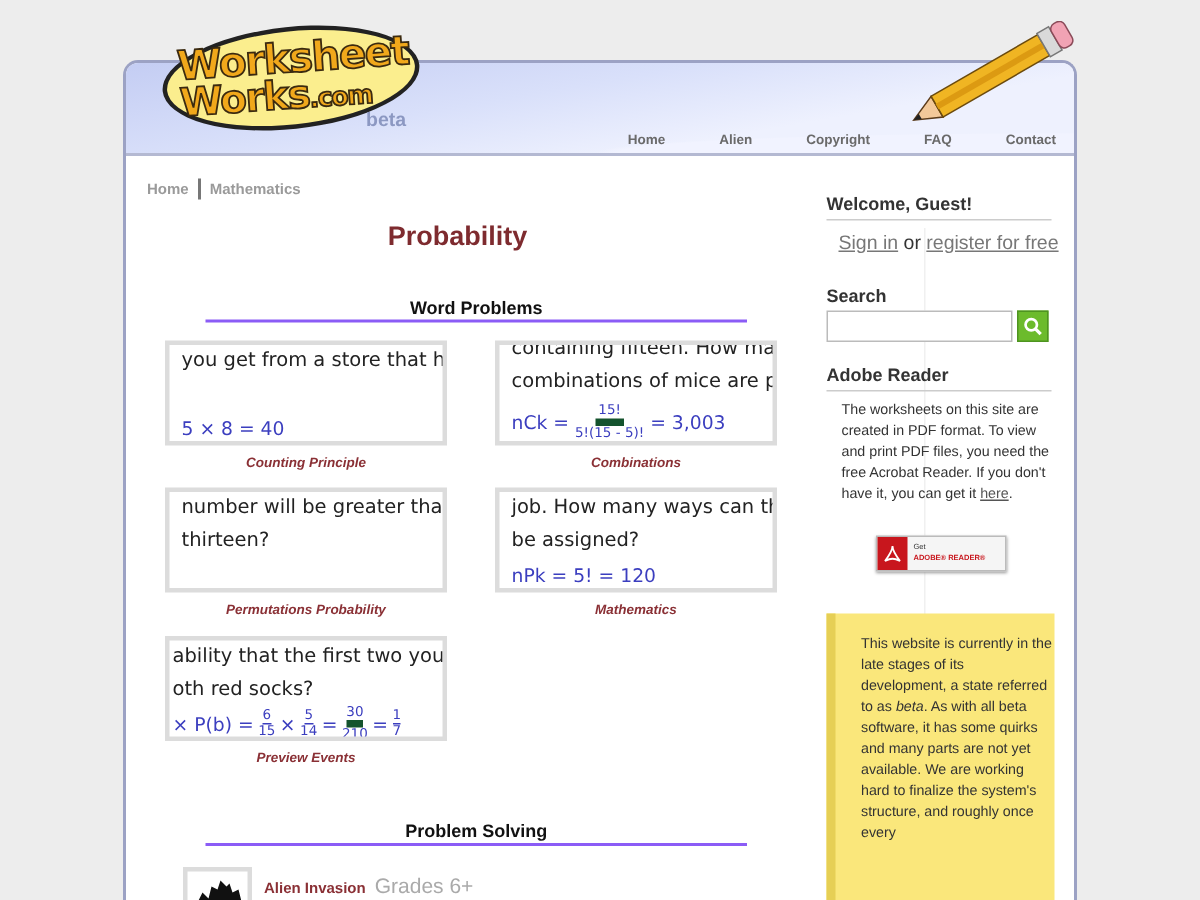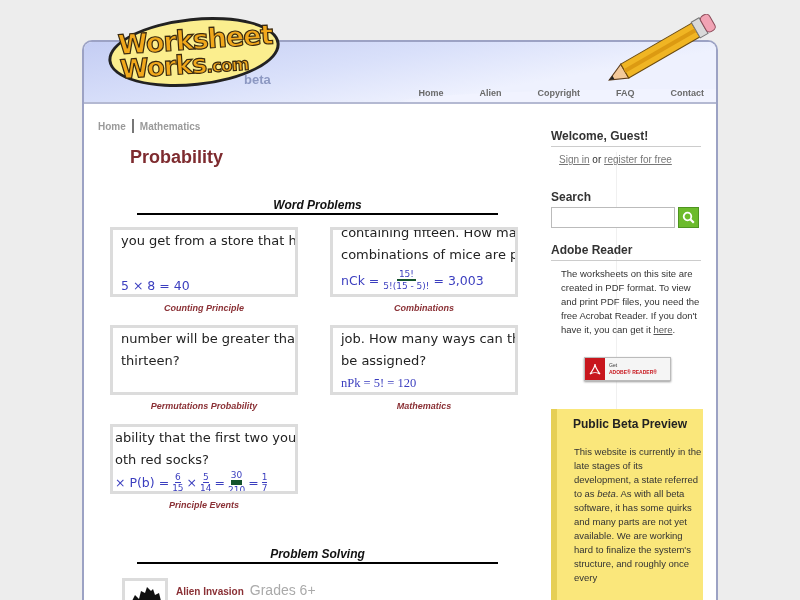--- a/index.html
+++ b/index.html
@@ -13,34 +13,34 @@
   .logo-oval { position: absolute; left: 0; top: 0; width: 172px; height: 68px; background: #fbee8e; border: 3px solid #222; border-radius: 50%; transform: rotate(-6deg); }
   .logo-line { position: absolute; font-family: "DejaVu Sans", sans-serif; font-weight: bold; color: #f1a81b; -webkit-text-stroke: 1.2px #3b2a10; font-size: 27px; letter-spacing: -1px; }
   .logo-l1 { left: 10px; top: 6px; transform: rotate(-4deg); }
   .logo-l2 { left: 12px; top: 32px; transform: rotate(-4deg); font-size: 26px; }
   .logo-com { font-size: 17px; }
   .beta { position: absolute; left: 244px; top: 72px; font-size: 13px; font-weight: bold; color: #8c98c2; }
   .pencil { position: absolute; left: 592px; top: 14px; width: 130px; height: 70px; }
   .breadcrumb { position: absolute; left: 98px; top: 119px; font-size: 10px; font-weight: bold; color: #9a9a9a; display: flex; align-items: center; }
   .breadcrumb .sep { display: inline-block; width: 2px; height: 14px; background: #777; margin: 0 6px; }
   .breadcrumb a { color: #9a9a9a; text-decoration: none; }
-  .title { position: absolute; left: 130px; width: 350px; top: 147px; text-align: left; font-size: 18px; font-weight: bold; color: #7e2b2f; }
-  .section-h { position: absolute; left: 137px; width: 361px; text-align: center; font-size: 12px; font-weight: bold; color: #111; border-bottom: 2px solid #000000; padding-bottom: 1px; font-style: italic; }
+  .title { position: absolute; left: 130px; width: 350px; top: 147px; text-align: center; font-size: 18px; font-weight: bold; color: #7e2b2f; }
+  .section-h { position: absolute; left: 137px; width: 361px; text-align: center; font-size: 12px; font-weight: bold; color: #111; border-bottom: 2px solid #8b5cf6; padding-bottom: 1px; }
   .card { position: absolute; width: 188px; }
   .thumb { width: 188px; height: 70px; border: 3px solid #dcdcdc; background: #fff; overflow: hidden; position: relative; }
   .thumb .l { position: absolute; left: 8px; font-family: "DejaVu Sans", sans-serif; font-size: 13px; color: #222; white-space: nowrap; }
   .thumb .ans { position: absolute; left: 8px; font-family: "DejaVu Sans", sans-serif; font-size: 12.5px; color: #3b3ebf; white-space: nowrap; }
   .card .cap { display: block; text-align: center; margin-top: 6px; font-size: 9px; font-weight: bold; font-style: italic; color: #8a3035; text-decoration: none; }
   .ps-item { position: absolute; left: 122px; top: 578px; }
   .ps-thumb { position: absolute; left: 0; top: 0; width: 46px; height: 40px; border: 3px solid #dcdcdc; background: #fff; overflow: hidden; }
   .ps-title { position: absolute; left: 54px; top: 4px; font-size: 10px; font-weight: bold; color: #8a3035; white-space: nowrap; }
   .ps-grade { font-weight: normal; color: #aaa; font-size: 14px; margin-left: 6px; }
   .side-h { position: absolute; left: 551px; width: 150px; font-size: 12px; font-weight: bold; color: #333; }
   .side-h.rule { border-bottom: 1px solid #ccc; padding-bottom: 3px; }
-  .signin { position: absolute; left: 559px; top: 154px; font-size: 10px; color: #333; text-align: right; }
+  .signin { position: absolute; left: 559px; top: 154px; font-size: 13px; color: #333; text-align: right; }
   .signin a { color: #777; }
   .search-input { position: absolute; left: 551px; top: 207px; width: 124px; height: 21px; border: 1px solid #bbb; background: #fff; font-size: 11px; padding: 2px 4px; }
   .search-btn { position: absolute; left: 678px; top: 207px; width: 21px; height: 21px; background: #6cbb2c; border: 1px solid #4e9420; display: flex; align-items: center; justify-content: center; }
   .adobe-text { position: absolute; left: 561px; top: 267px; width: 140px; font-size: 9.5px; line-height: 14px; color: #333; }
   .adobe-text a { color: #555; }
   .adobe-badge { position: absolute; left: 584px; top: 357px; width: 87px; height: 24px; background: #f5f5f5; border: 1px solid #bbb; box-shadow: 0 1px 2px #999; display: flex; align-items: center; }
   .beta-box { position: absolute; left: 551px; top: 409px; width: 152px; height: 200px; background: #fae77b; border-left: 6px solid #e6cf55; }
   .beta-box h3 { margin-top: 8px; text-align: center; font-size: 12px; font-weight: bold; color: #222; }
   .beta-box p { margin: 14px 0 0 17px; width: 128px; font-size: 9.5px; line-height: 14px; color: #333; }
   .main-col-div { position: absolute; left: 532px; top: 110px; width: 1px; height: 490px; background: #f0f0f0; }
@@ -98,42 +98,42 @@
   <a href="#" class="cap">Counting Principle</a>
 </div>
 
 <div class="card" style="left:330px; top:227px;">
   <div class="thumb">
     <div class="l" style="top:-5px;">containing fifteen. How mar</div>
     <div class="l" style="top:17px;">combinations of mice are po</div>
     <div class="ans" style="top:39px; display:flex; align-items:center; gap:4px;">
       <span>nCk =</span>
       <span style="display:inline-flex; flex-direction:column; align-items:center; font-size:9px; line-height:10px;">
-        <span style="border-bottom:2px solid #14532d; padding:0 2px;">15!</span>
+        <span style="border-bottom:5px solid #14532d; padding:0 2px;">15!</span>
         <span>5!(15 - 5)!</span>
       </span>
       <span>= 3,003</span>
     </div>
   </div>
   <a href="#" class="cap">Combinations</a>
 </div>
 
 <div class="card" style="left:110px; top:325px;">
   <div class="thumb">
     <div class="l" style="top:3px;">number will be greater than</div>
     <div class="l" style="top:25px;">thirteen?</div>
   </div>
   <a href="#" class="cap">Permutations Probability</a>
 </div>
 
 <div class="card" style="left:330px; top:325px;">
   <div class="thumb">
     <div class="l" style="top:3px;">job. How many ways can th</div>
     <div class="l" style="top:25px;">be assigned?</div>
-    <div class="ans" style="top:48px;font-family:Liberation Serif, serif;">nPk = 5! = 120</div>
+    <div class="ans" style="top:48px;">nPk = 5! = 120</div>
   </div>
   <a href="#" class="cap">Mathematics</a>
 </div>
 
 <div class="card" style="left:110px; top:424px;">
   <div class="thumb">
     <div class="l" style="top:3px; left:2px;">ability that the first two you p</div>
     <div class="l" style="top:25px; left:2px;text-align:right;">oth red socks?</div>
     <div class="ans" style="top:43px; left:2px; display:flex; align-items:center; gap:3px;">
       <span>× P(b) =</span>
@@ -151,21 +151,21 @@
           <span style="border-bottom:5px solid #14532d;">30</span>
           <span>210</span>
         </span>
       <span>=</span>
       <span style="display:inline-flex; flex-direction:column; align-items:center; font-size:9px; line-height:10px;">
           <span style="border-bottom:1px solid #3b3ebf;">1</span>
           <span>7</span>
         </span>
     </div>
   </div>
-  <a href="#" class="cap">Principle Events</a>
+  <a href="#" class="cap">Preview Events</a>
 </div>
 
 <div class="section-h" style="top:547px;">Problem Solving</div>
 
 <div class="ps-item">
   <div class="ps-thumb">
     <svg width="40" height="34" viewBox="0 0 40 34">
       <path d="M6 22 L10 14 L14 18 L16 10 L20 12 L22 6 L26 10 L28 8 L30 14 L34 12 L36 20 L40 22 L40 34 L0 34 L2 26 Z" fill="#111"></path>
     </svg>
   </div>
@@ -201,15 +201,14 @@
         <path d="M2 12 C5 8 7 4 7 2 C7 4 9 8 12 12 C8 10 6 10 2 12 Z" fill="none" stroke="#fff" stroke-width="1.2"></path>
       </svg>
   </div>
   <div style="margin-left:4px; line-height:7px;">
     <div style="font-size:5px; color:#333;">Get</div>
     <div style="font-size:5px; color:#c8161d; font-weight:bold;">ADOBE® READER®</div>
   </div>
 </div>
 
 <div class="beta-box">
-  <h3>Public Beta Preview</h3>
   <p><span>This website is currently in the late stages of its development, a state referred to as</span> <em>beta</em><span>. As with all beta software, it has some quirks and many parts are not yet available. We are working hard to finalize the system's structure, and roughly once every</span></p>
 </div>
 
 </body></html>

